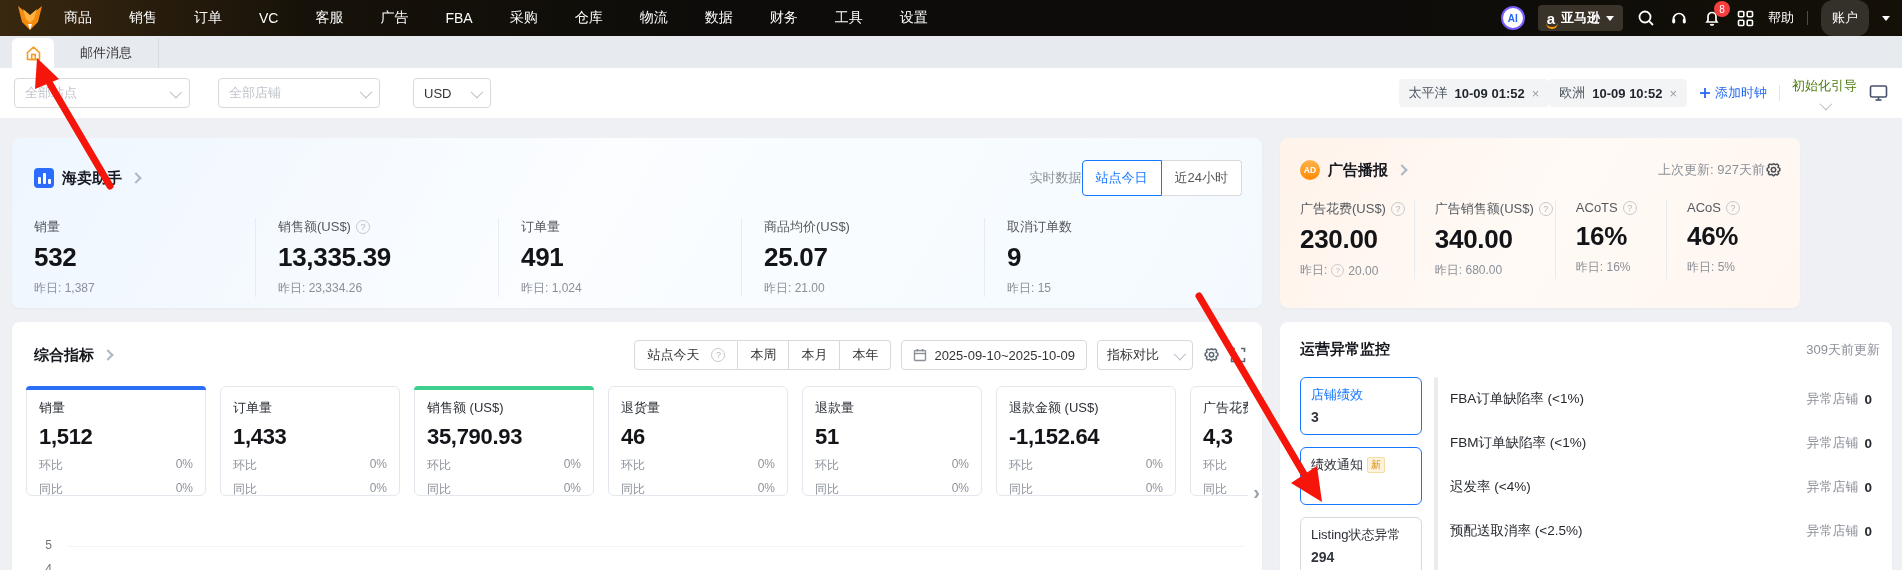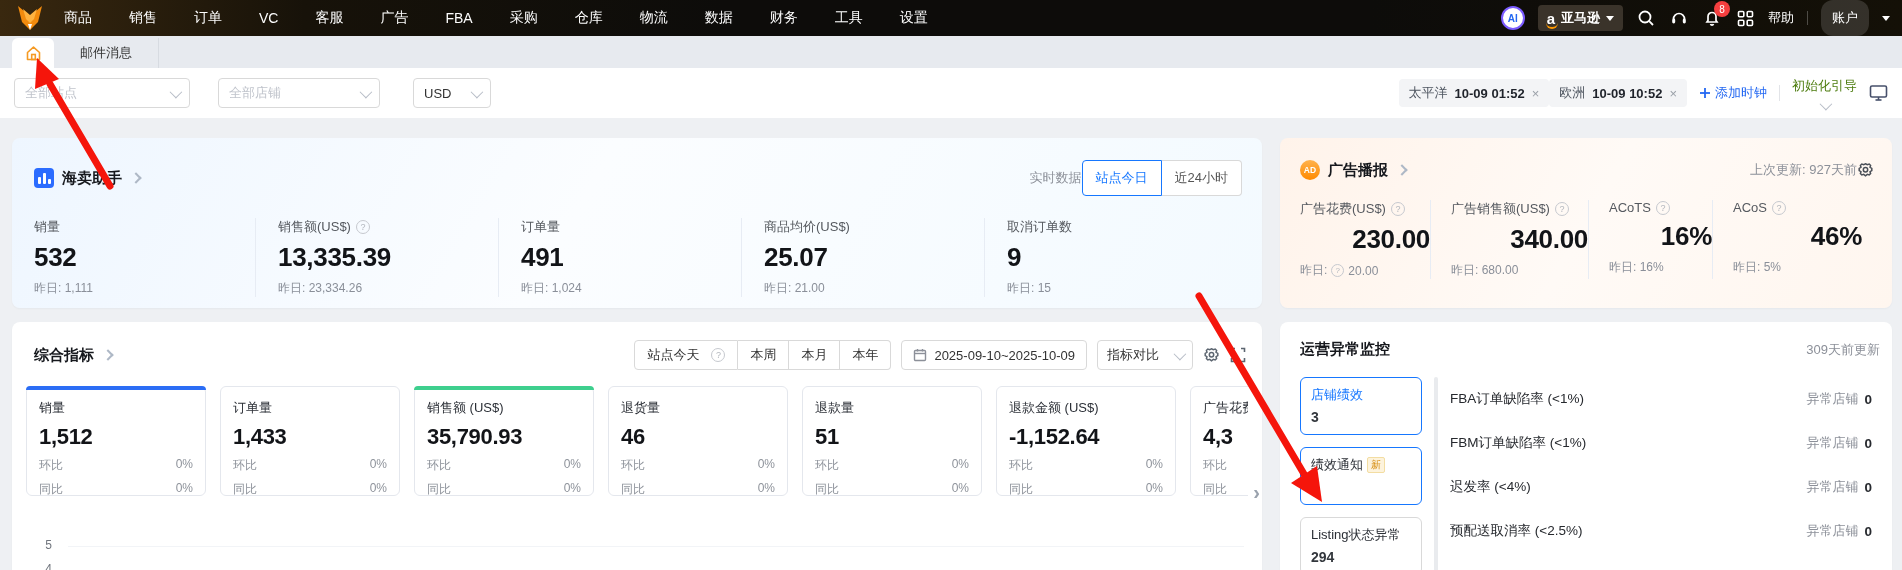--- a/index.html
+++ b/index.html
@@ -80,22 +80,22 @@
   .toggle-group .tg:last-child { border-radius:0 4px 4px 0; border-left:none; }
   .toggle-group .tg.active { border:1px solid #1677ff; color:#1677ff; position:relative; z-index:1; }
   .stats-row { display:flex; margin-top:22px; }
   .stat-col { width:243px; padding-left:22px; }
   .stat-col + .stat-col { border-left:1px solid #e7ecf4; }
   .stat-label { font-size:13px; color:#55595f; display:flex; align-items:center; gap:5px; }
   .stat-value { font-size:26px; font-weight:800; color:#121418; margin-top:6px; letter-spacing:-.3px; }
   .stat-yest { font-size:12px; color:#8a8f99; margin-top:7px; display:flex; align-items:center; gap:4px; }
   .qy { width:13px; height:13px; font-size:8px; }
 
-  .ads { left:1280px; top:138px; width:612px; height:170px;
-    background:linear-gradient(120deg,#fff3ea 0%,#fffaf6 50%,#fff6ef 100%);text-align:right; }
+  .ads { left:1280px; top:138px; width:520px; height:170px;
+    background:linear-gradient(120deg,#fff3ea 0%,#fffaf6 50%,#fff6ef 100%); }
   .ads .card-head { padding:22px 18px 0 20px; }
   .ad-icon { width:20px; height:20px; border-radius:50%; background:linear-gradient(180deg,#ffb24d,#ff8a00);
     color:#fff; font-size:8.5px; font-weight:bold; display:flex; align-items:center; justify-content:center; margin-right:8px; }
   .updated { font-size:13px; color:#8c9099; }
   .ads .stats-row { margin-top:20px; }
   .ads .stat-col { width:150px; padding-left:20px; }
   .ads .stat-col:nth-child(2) { width:158px; }
   .ads .stat-col:nth-child(3) { width:124px; }
   .ads .stat-col:nth-child(4) { width:150px; }
   .gear { cursor:pointer; }
@@ -295,21 +295,21 @@
           </div>
       </div>
     </div>
     <div class="stats-row">
         <div class="stat-col">
     <div class="stat-label">
       <span>销量</span>
 
     </div>
     <div class="stat-value">532</div>
-    <div class="stat-yest">昨日: 1,111</div>
+    <div class="stat-yest">昨日: 1,387</div>
   </div>
         <div class="stat-col">
     <div class="stat-label">
       <span>销售额(US$)</span>
       <span class="q">?</span>
     </div>
     <div class="stat-value">13,335.39</div>
     <div class="stat-yest">昨日: 23,334.26</div>
   </div>
         <div class="stat-col">

